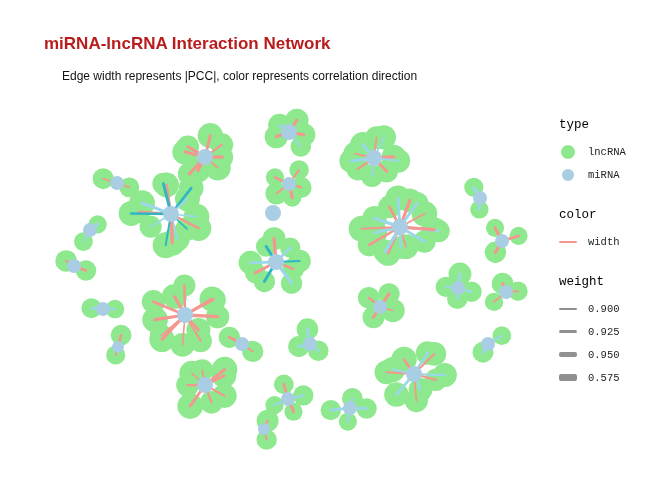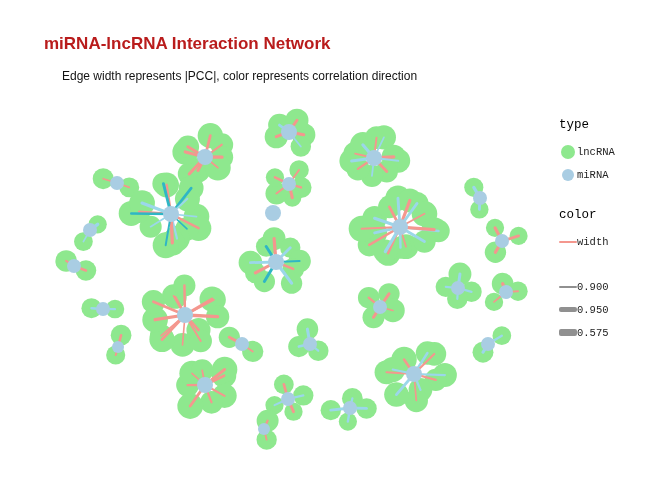--- a/index.html
+++ b/index.html
@@ -17,21 +17,21 @@
     font-size:12px;color:#131313;
   }
   svg.net{position:absolute;left:0;top:0;}
   .legend{
     position:absolute;left:559px;top:118px;width:110px;
     color:#111;
     font-family:Liberation Mono, monospace;
   }
   .legend-section{margin-bottom:22px;}
   .legend-title{font-size:12.5px;color:#000;margin-bottom:8px;}
-  .legend-row{display:flex;align-items:center;height:23px;text-align:center;}
+  .legend-row{display:flex;align-items:center;height:23px;gap:11px;text-align:center;}
   .legend-label{font-size:10.5px;color:#222;}
   .swatch-circle{display:inline-block;border-radius:50%;flex:0 0 auto;}
   .swatch-line{display:inline-block;width:18px;border-radius:2px;flex:0 0 auto;}
   .swatch-cell{width:18px;display:flex;justify-content:center;align-items:center;flex:0 0 auto;}
 </style>
 </head>
 <body>
 
 <svg class="net" width="672" height="480">
     <g>
@@ -423,26 +423,33 @@
     <div id="color-items">
         <div class="legend-row">
           <span class="swatch-cell">
             <span class="swatch-line" style="height: 2px; background: rgb(244, 151, 142);"></span>
           </span>
           <span class="legend-label">width</span>
         </div>
       </div>
   </div>
   <div class="legend-section">
+    <div class="legend-title">weight</div>
     <div id="weight-items">
         <div class="legend-row">
           <span class="swatch-cell">
             <span class="swatch-line" style="height: 2px; background: rgb(144, 144, 144);"></span>
           </span>
           <span class="legend-label">0.900</span>
+        </div>
+        <div class="legend-row">
+          <span class="swatch-cell">
+            <span class="swatch-line" style="height: 3.5px; background: rgb(144, 144, 144);"></span>
+          </span>
+          <span class="legend-label">0.925</span>
         </div>
         <div class="legend-row">
           <span class="swatch-cell">
             <span class="swatch-line" style="height: 5px; background: rgb(144, 144, 144);"></span>
           </span>
           <span class="legend-label">0.950</span>
         </div>
         <div class="legend-row">
           <span class="swatch-cell">
             <span class="swatch-line" style="height: 6.5px; background: rgb(144, 144, 144);"></span>

